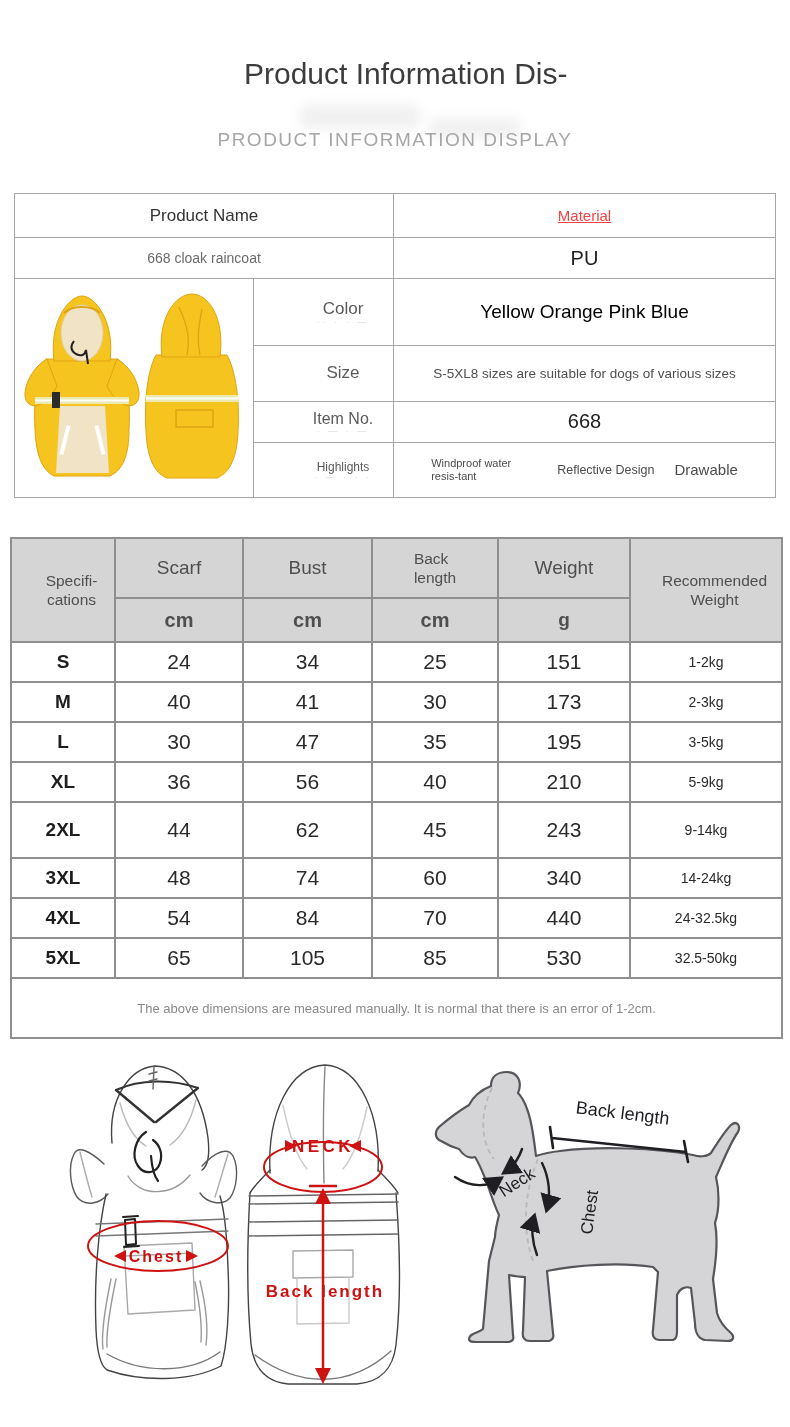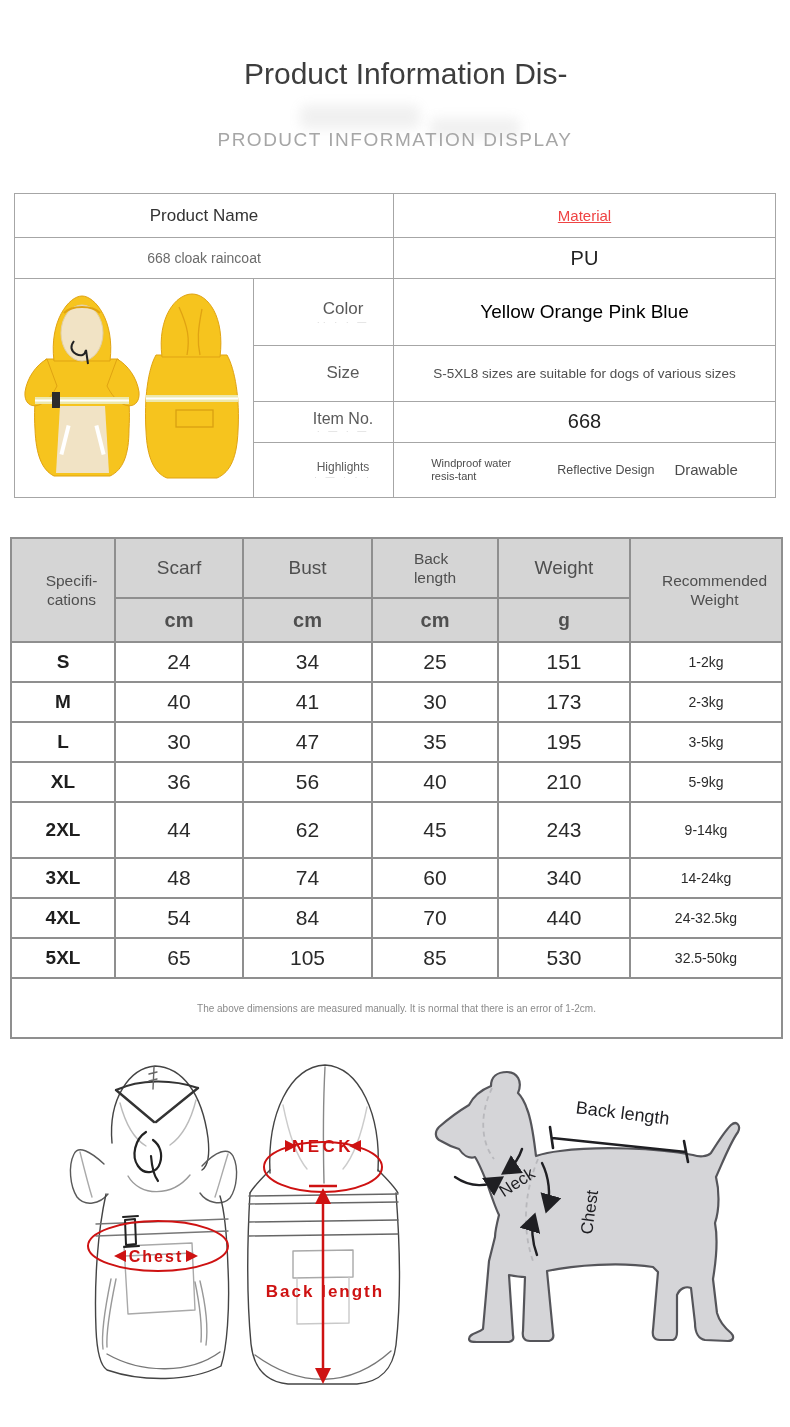--- a/index.html
+++ b/index.html
@@ -34,21 +34,21 @@
   table.spec{position:absolute;left:10px;top:537px;width:771px;border-collapse:collapse;table-layout:fixed;}
   table.spec td{border:2px solid #8f8f8f;text-align:center;vertical-align:middle;background:#fff;}
   table.spec td.hd{background:#d5d5d5;color:#4f4f4f;}
   .spec-name{text-align:left;padding-left:18px;font-size:15.5px;line-height:19px;}
   .col-main{font-size:19px;}
   .two-line{display:inline-block;text-align:left;font-size:15.5px;line-height:19px;}
   .unit{font-weight:bold;font-size:20px;color:#333;}
   .sz{font-weight:bold;font-size:19px;color:#1e1e1e;}
   .num{font-size:21px;color:#2a2a2a;}
   .kg{font-size:14px;color:#2a2a2a;}
-  td.note{height:56px;font-size:10px;color:#8a8a8a;border-bottom:4px solid #8f8f8f;}
+  td.note{height:56px;font-size:13px;color:#8a8a8a;border-bottom:4px solid #8f8f8f;}
 
   
   .fig{position:absolute;}
   text.red-lab{fill:#ce1212;font-weight:bold;font-family:"Liberation Sans",sans-serif;}
   text.blk-lab{fill:#1d1d21;font-family:"Liberation Sans",sans-serif;}
 </style>
 </head>
 <body>
 
 <div class="page">

